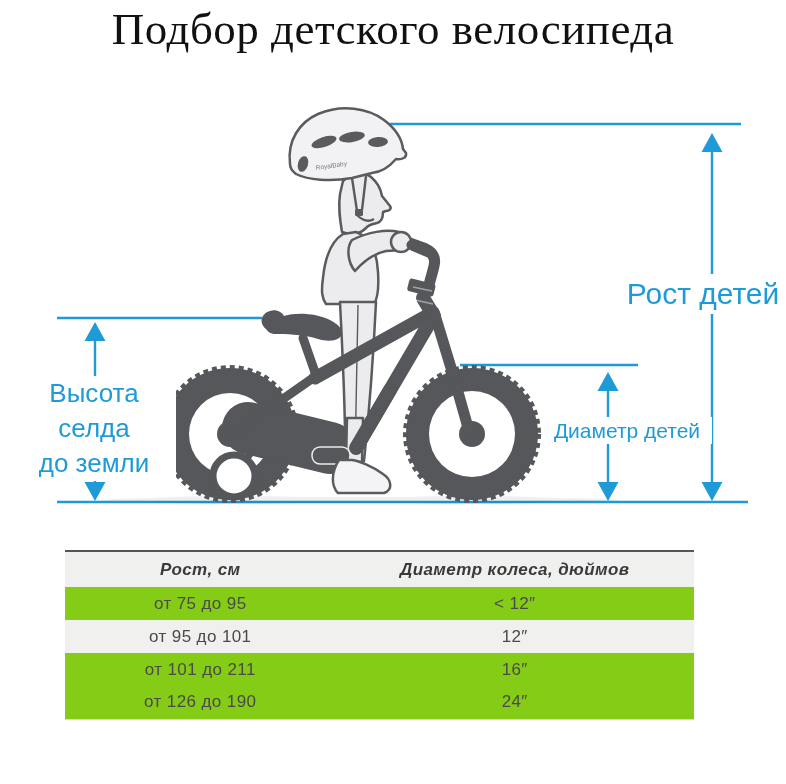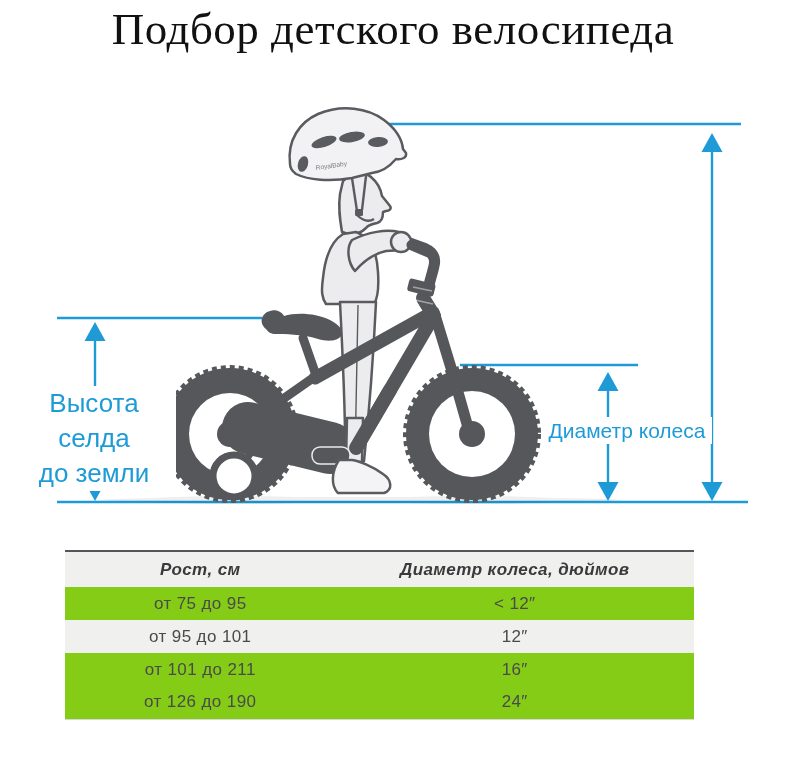--- a/index.html
+++ b/index.html
@@ -12,21 +12,21 @@
     font-size:45px; font-weight:400; color:#111; letter-spacing:0.5px;
   }
 
   .illustration { position:relative; width:786px; height:462px; margin-top:14px; }
   .illustration svg { position:absolute; left:0; top:0; }
 
   .blue-label {
     position:absolute; text-align:center; color:#1e9bd7;
     background:#ffffff; font-family:"Liberation Sans", sans-serif;
   }
-  .label-seat-height { left:12px; top:316px; width:164px; font-size:26px; line-height:35px; }
+  .label-seat-height { left:12px; top:306px; width:164px; font-size:26px; line-height:35px; }
   .label-wheel-diam  { left:542px; top:347px; width:170px; font-size:21px; line-height:27px; }
   .label-height-kids { left:626px; top:204px; width:154px; font-size:30px; line-height:40px; }
 
   .spec-table {
     position:absolute; left:65px; top:548px; width:629px;
     border-collapse:collapse; table-layout:fixed;
     border-top:2px solid #54555a; border-bottom:1px solid #d8d8d8;
   }
   .spec-table th, .spec-table td {
     text-align:center; vertical-align:middle;
@@ -144,21 +144,22 @@
           <polygon points="712,151 701.5,170 722.5,170" stroke="none"></polygon>
           <polygon points="712,519 701.5,500 722.5,500" stroke="none"></polygon>
         </g>
       </g>
     </svg>
 
     <div class="blue-label label-seat-height">
       <div>Высота селда</div>
       <div>до земли</div>
     </div>
-    <div class="blue-label label-wheel-diam">Диаметр колеса</div>
+    <div class="blue-label label-wheel-diam">Диаметр детей</div>
+    <div class="blue-label label-height-kids">Рост детей</div>
   </div>
 
   <table class="spec-table">
     <thead>
       <tr class="row-shade">
         <th class="col-height">Рост, см</th>
         <th class="col-diameter">Диаметр колеса, дюймов</th>
       </tr>
     </thead>
     <tbody>

